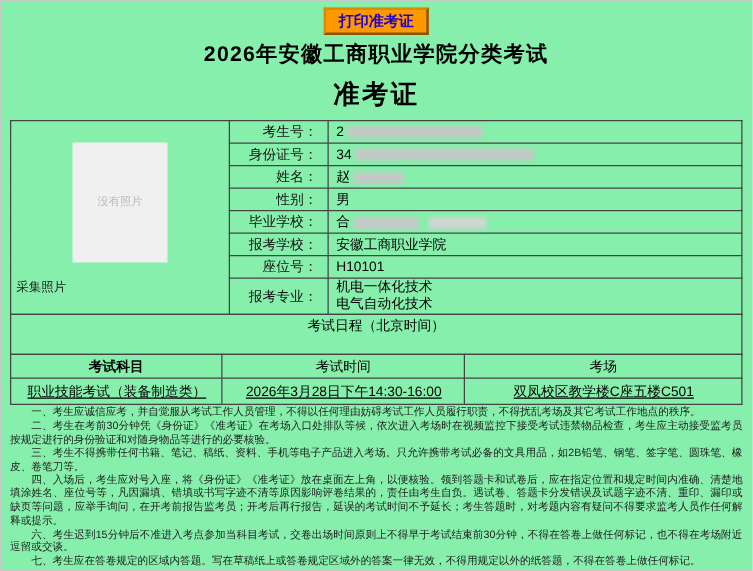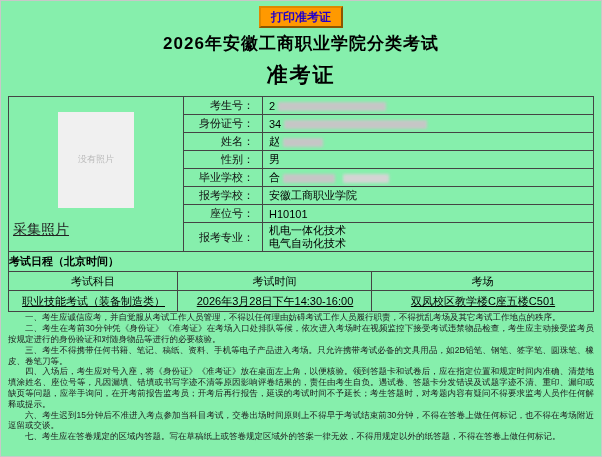--- a/index.html
+++ b/index.html
@@ -34,47 +34,47 @@
   
   table{border-collapse:collapse;width:586px;table-layout:fixed;}
   td{border:1px solid #444;font-size:11px;padding:0 4px;vertical-align:middle;}
   .info-table td{height:17px;}
   .photo-cell{width:166px;text-align:left;vertical-align:middle;}
   .photo-box{
     width:76px;height:96px;background:#f0f0f0;margin:2px auto 0 auto;
     display:flex;align-items:center;justify-content:center;
   }
   .photo-box span{font-size:9px;color:#b9b9b9;}
-  .photo-caption{font-size:14px;color:#222;margin-top:13px;text-decoration:underline;}
+  .photo-caption{font-size:10px;color:#222;margin-top:13px;}
   .label-cell{width:66px;text-align:right;padding-right:8px;color:#111;}
   .value-cell{text-align:left;padding-left:6px;}
   .major-cell div{line-height:13px;}
   .major-row td{height:28px;}
   
   .redact{
     display:inline-block;height:9px;background:#c6c6c6;
     border-radius:1px;filter:blur(1.5px);vertical-align:middle;
     margin-left:3px;
   }
   .w110{width:108px;}
   .w145{width:143px;}
   .w40{width:40px;}
   .w52{width:52px;}
   .w46{width:46px;background:#d4d4d4;margin-left:8px;}
   
   .section-bar{
     width:586px;box-sizing:border-box;margin-top:-1px;
     border:1px solid #444;
-    text-align:left;font-size:11px;font-weight:bold;
-    height:21px;line-height:18px;
+    text-align:center;font-size:11px;font-weight:normal;
+    height:33px;line-height:18px;
   }
   .sched-table{margin-top:-1px;}
   .sched-table td{height:18px;}
   .sched-table .hdr{text-align:center;}
-  .col1{width:160px;}
+  .col1{width:160px;font-weight:bold;}
   .col2{width:185px;}
   .col3{width:auto;}
   .sched-table .cell{text-align:center;padding-left:5px;height:20px;text-decoration:underline;}
   
   .rules-title{
     text-align:center;font-size:9px;font-weight:bold;margin:4px 0 1px 0;
   }
   .rules p{
     margin:0;font-size:8.5px;line-height:10.8px;color:#1c1c1c;
     text-indent:2em;text-align:justify;

